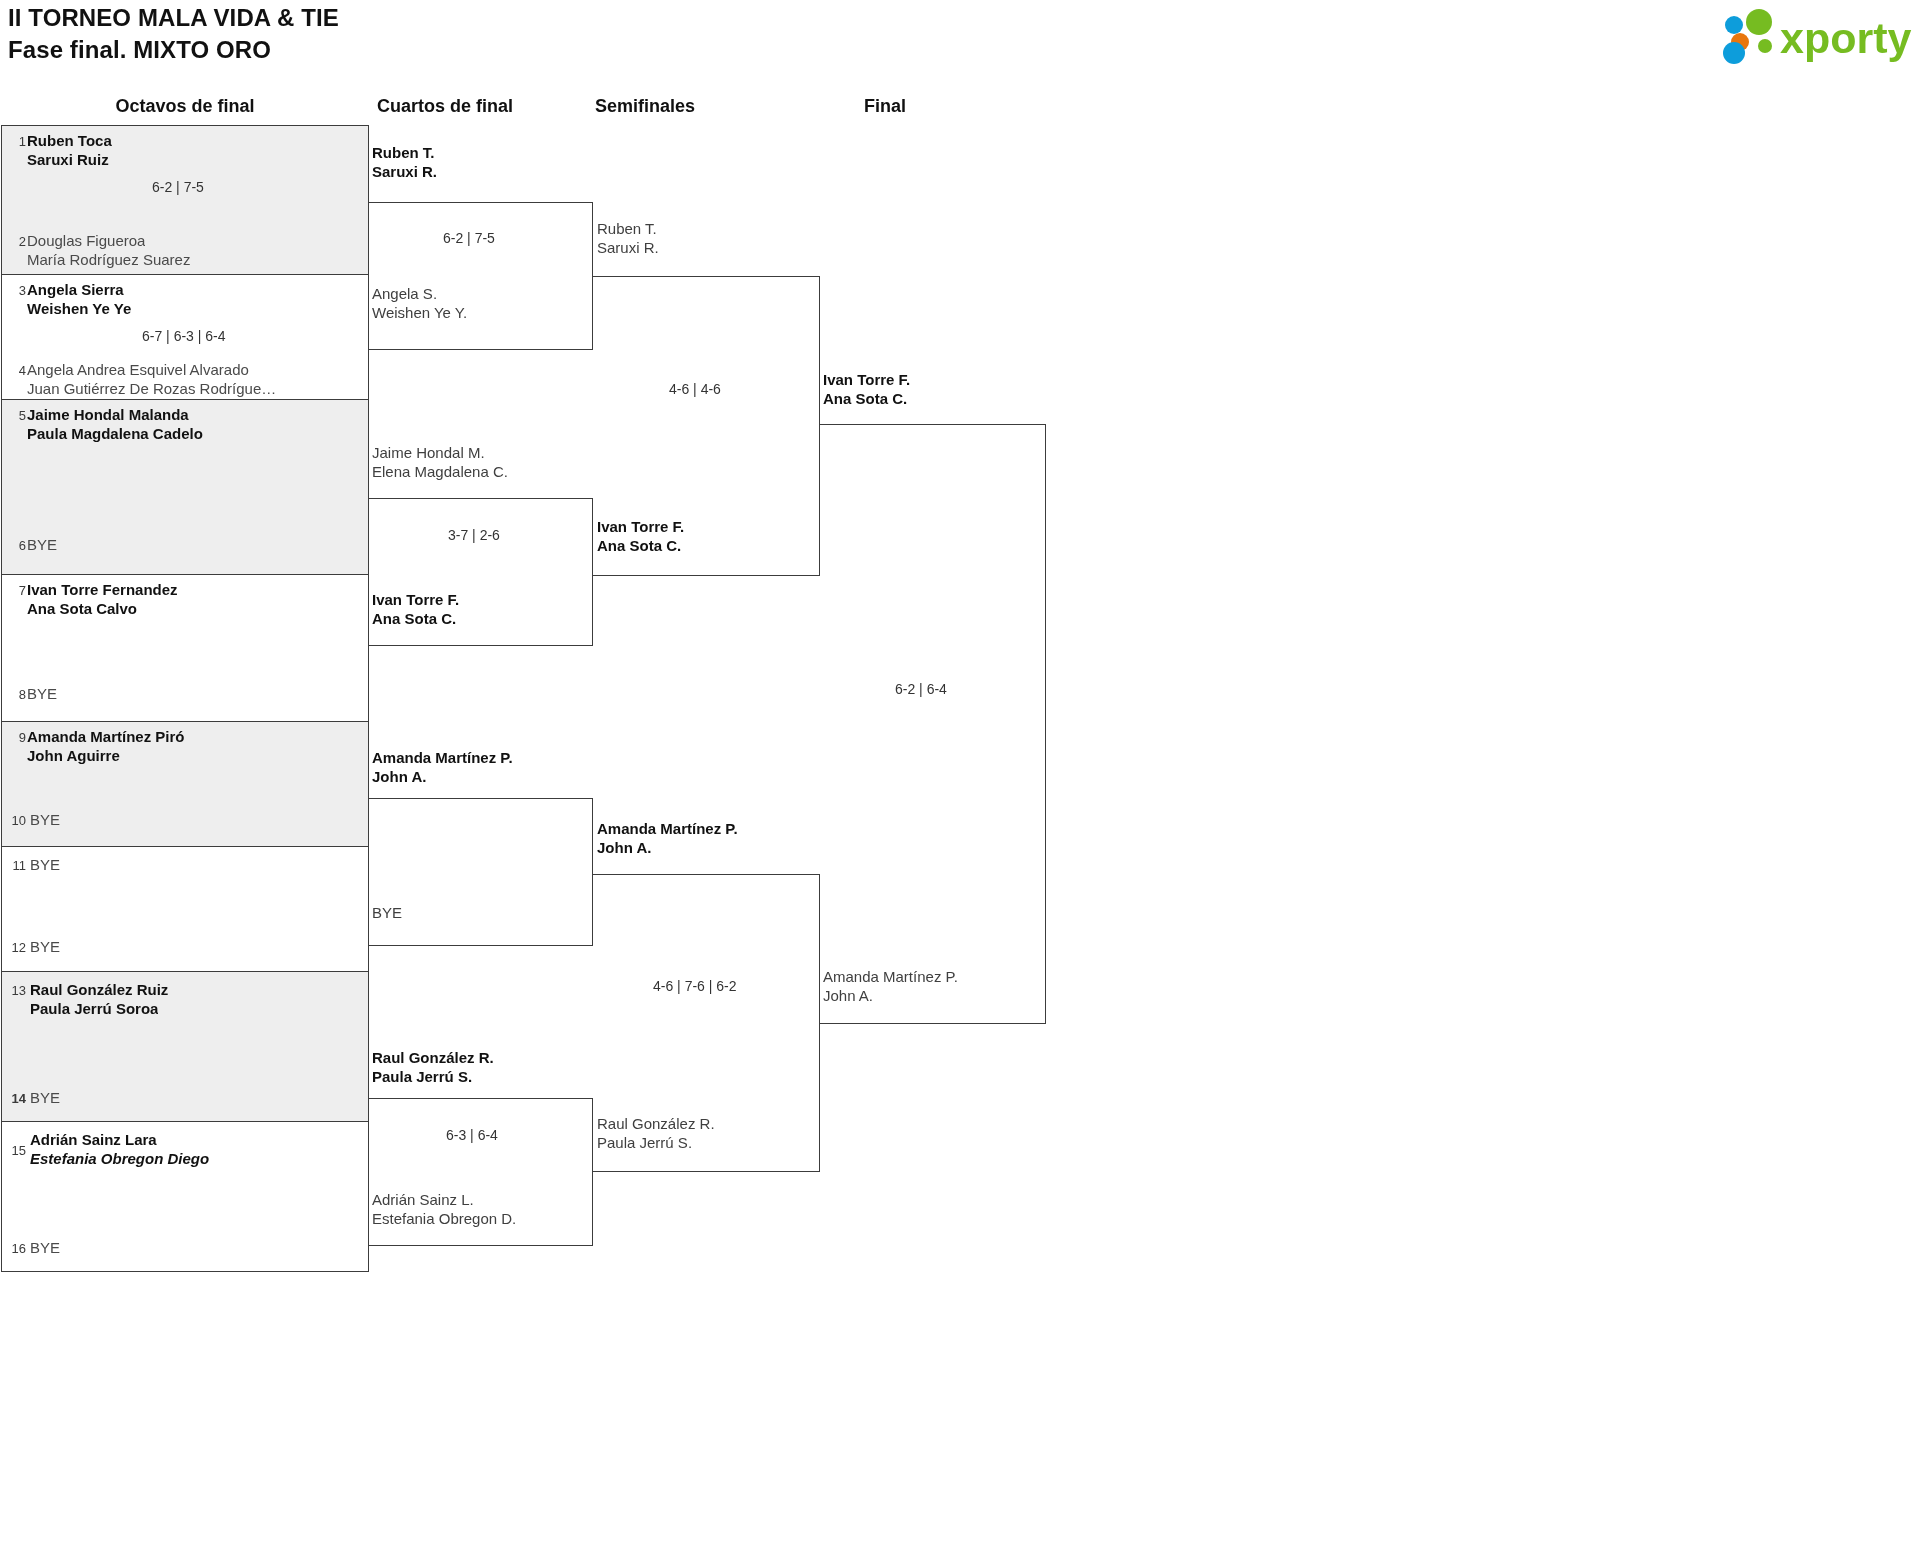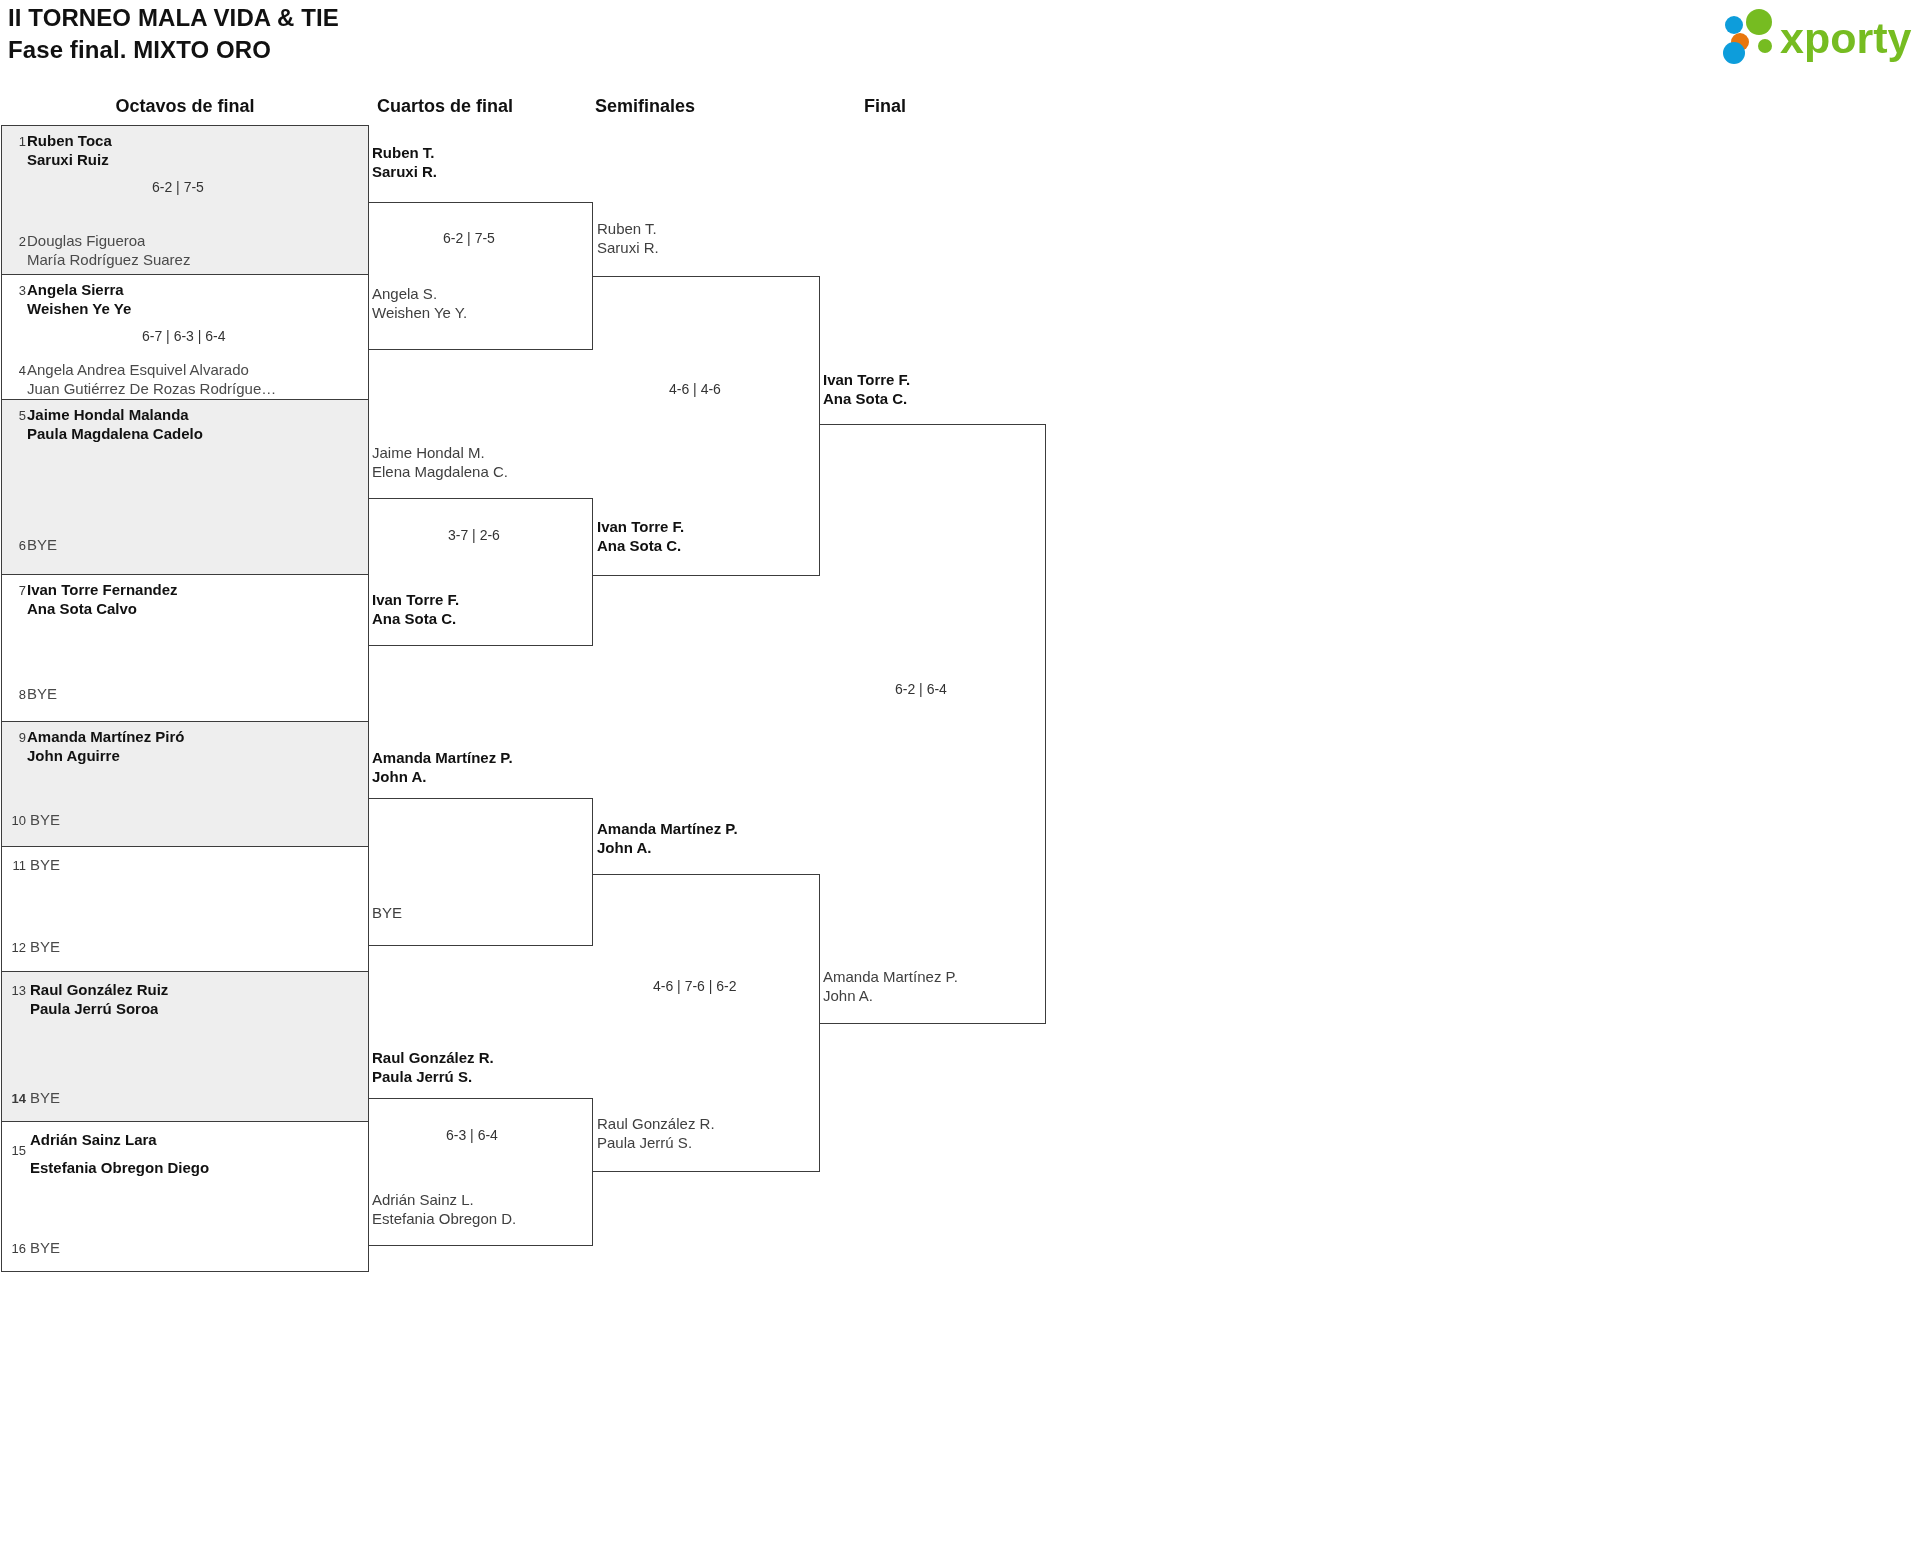--- a/index.html
+++ b/index.html
@@ -148,21 +148,21 @@
     <div class="seed" style="left:0px;top:11px;width:24px;">13</div>
     <div class="team win" style="left:28px;top:8px;">Raul González Ruiz</div>
     <div class="team win" style="left:28px;top:27px;">Paula Jerrú Soroa</div>
     <div class="seed" style="left:0px;top:119px;width:24px;font-weight:bold;">14</div>
     <div class="team bye" style="left:28px;top:116px;">BYE</div>
   </div>
 
   <div class="r1 bottomline" style="top:1122px;height:150px;">
     <div class="seed" style="left:0px;top:11px;width:24px;margin-top:10px;">15</div>
     <div class="team win" style="left:28px;top:8px;">Adrián Sainz Lara</div>
-    <div class="team win" style="left:28px;top:36px;">Estefania Obregon Diego</div>
+    <div class="team win" style="left:28px;top:27px;font-style:italic;">Estefania Obregon Diego</div>
     <div class="seed" style="left:0px;top:119px;width:24px;">16</div>
     <div class="team bye" style="left:28px;top:116px;">BYE</div>
   </div>
 
   <div class="slot win" style="left:372px;top:143px;">
     <span>Ruben T.</span>
     <span class="l2">Saruxi R.</span>
   </div>
   <div class="cbox" style="left:369px;top:202px;width:224px;height:148px;"></div>
   <div class="score" style="left:443px;top:230px;">6-2 | 7-5</div>

